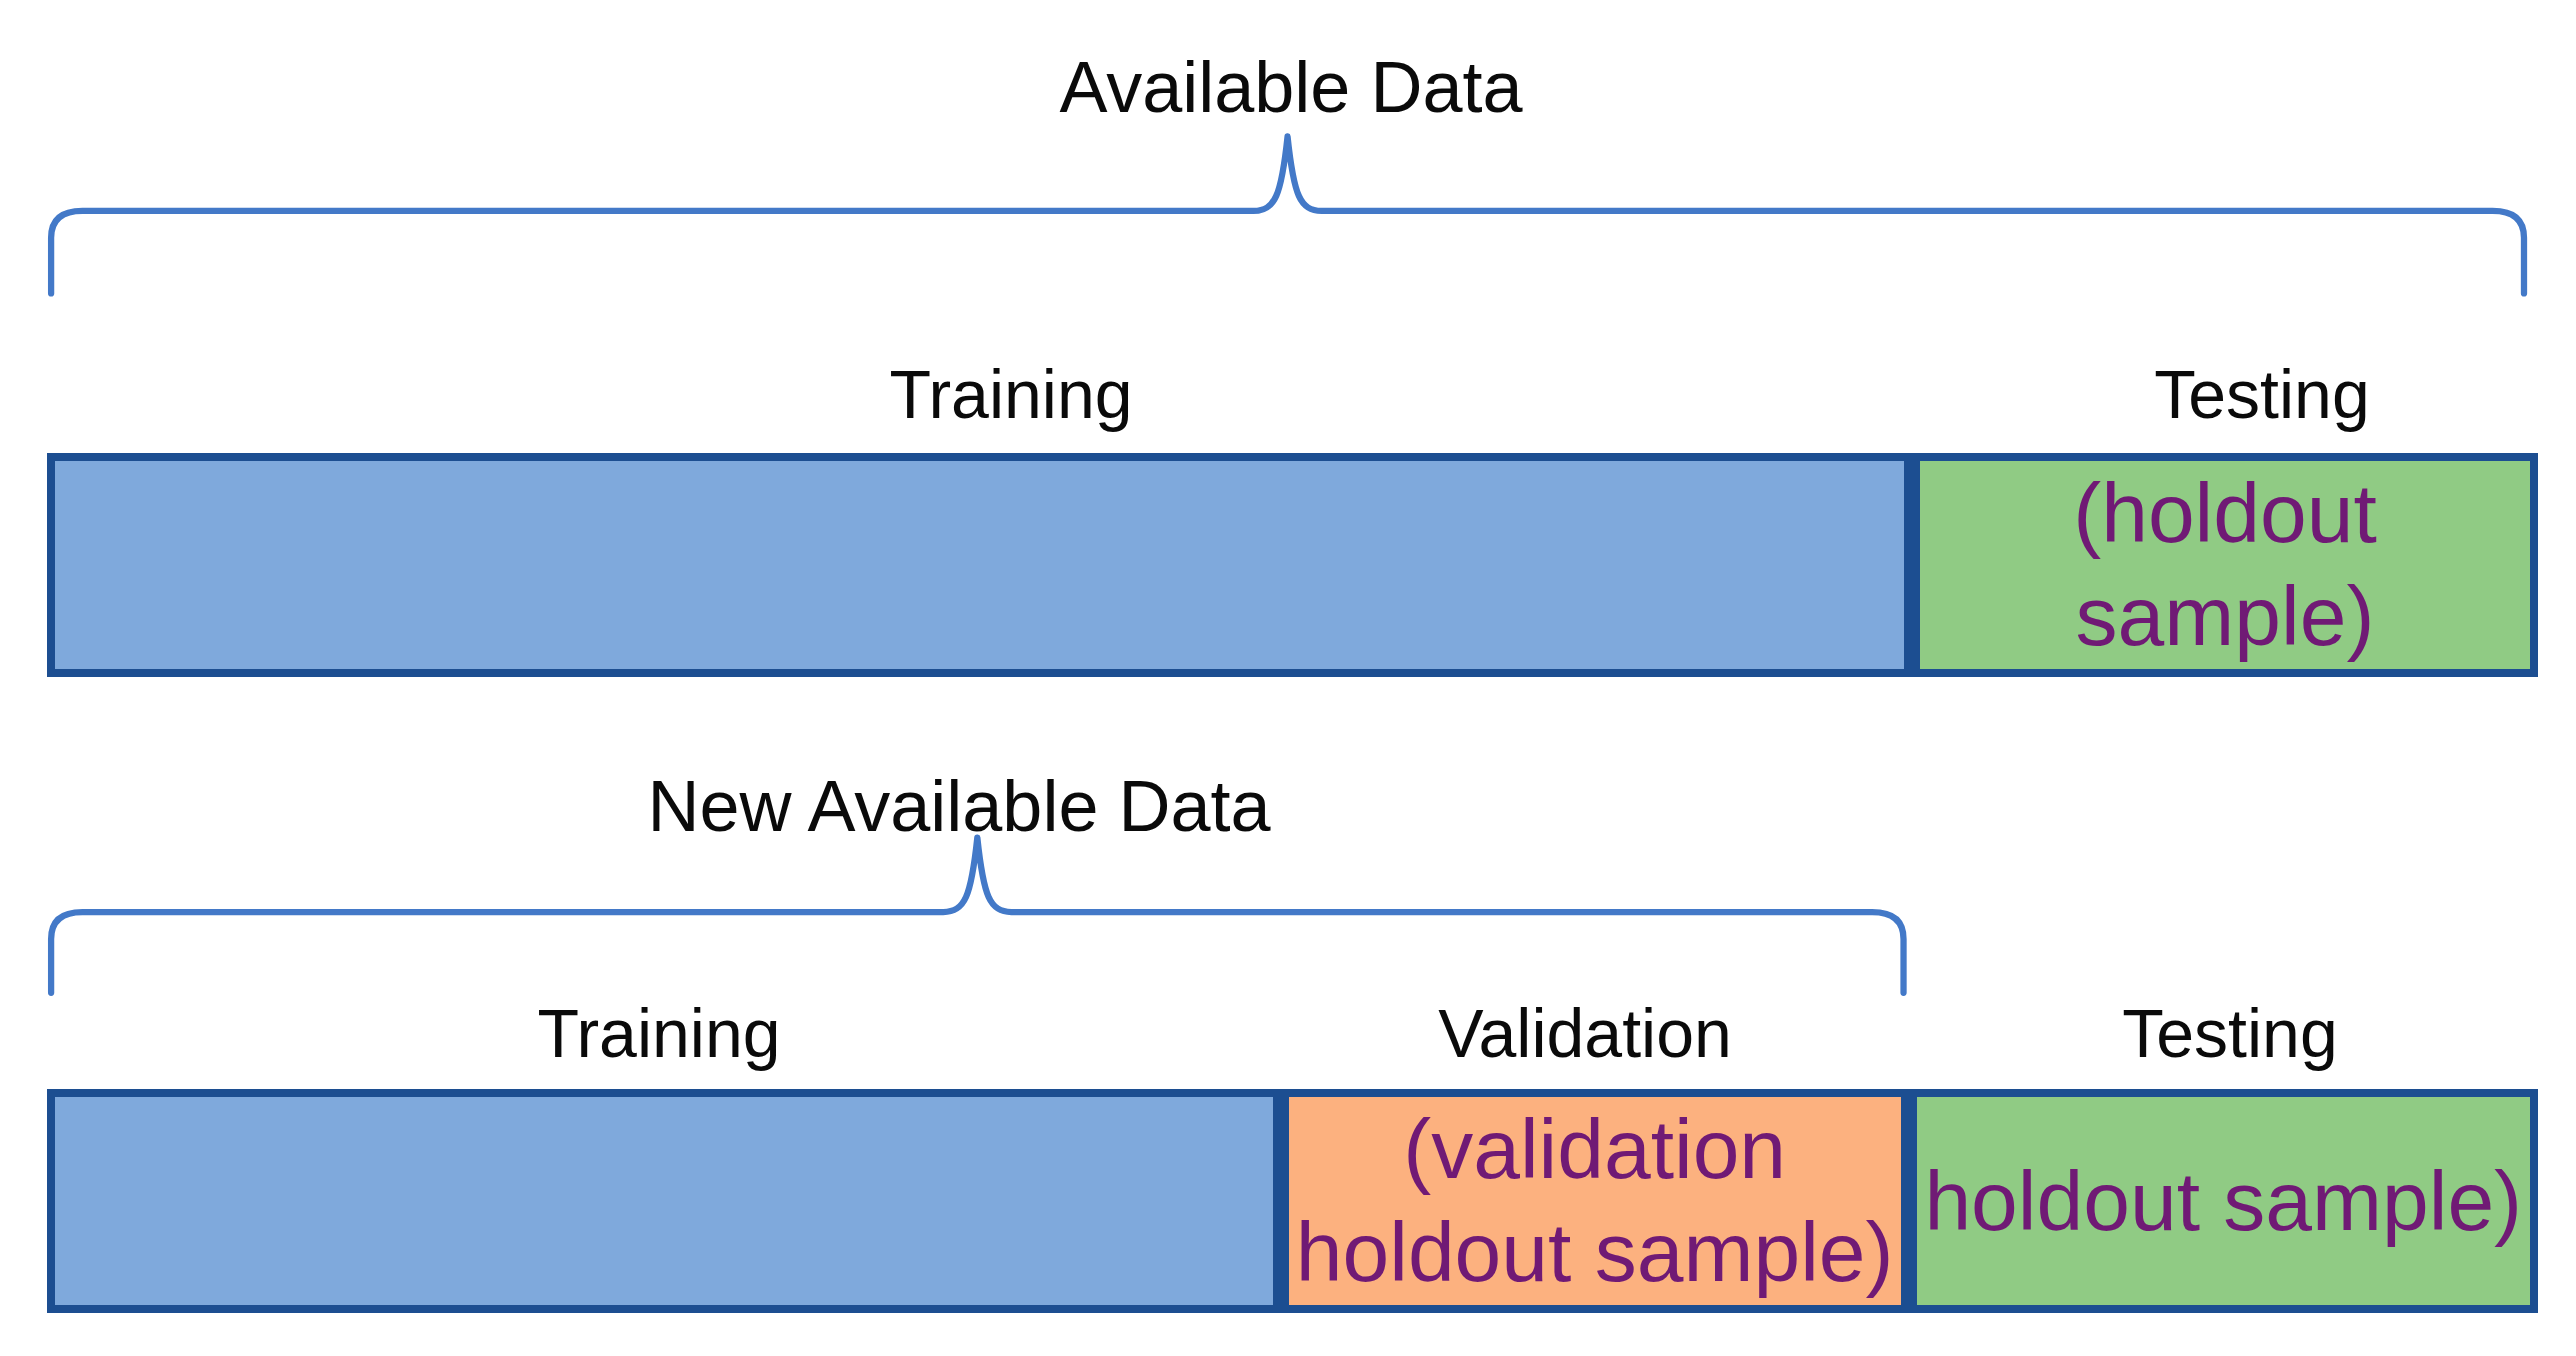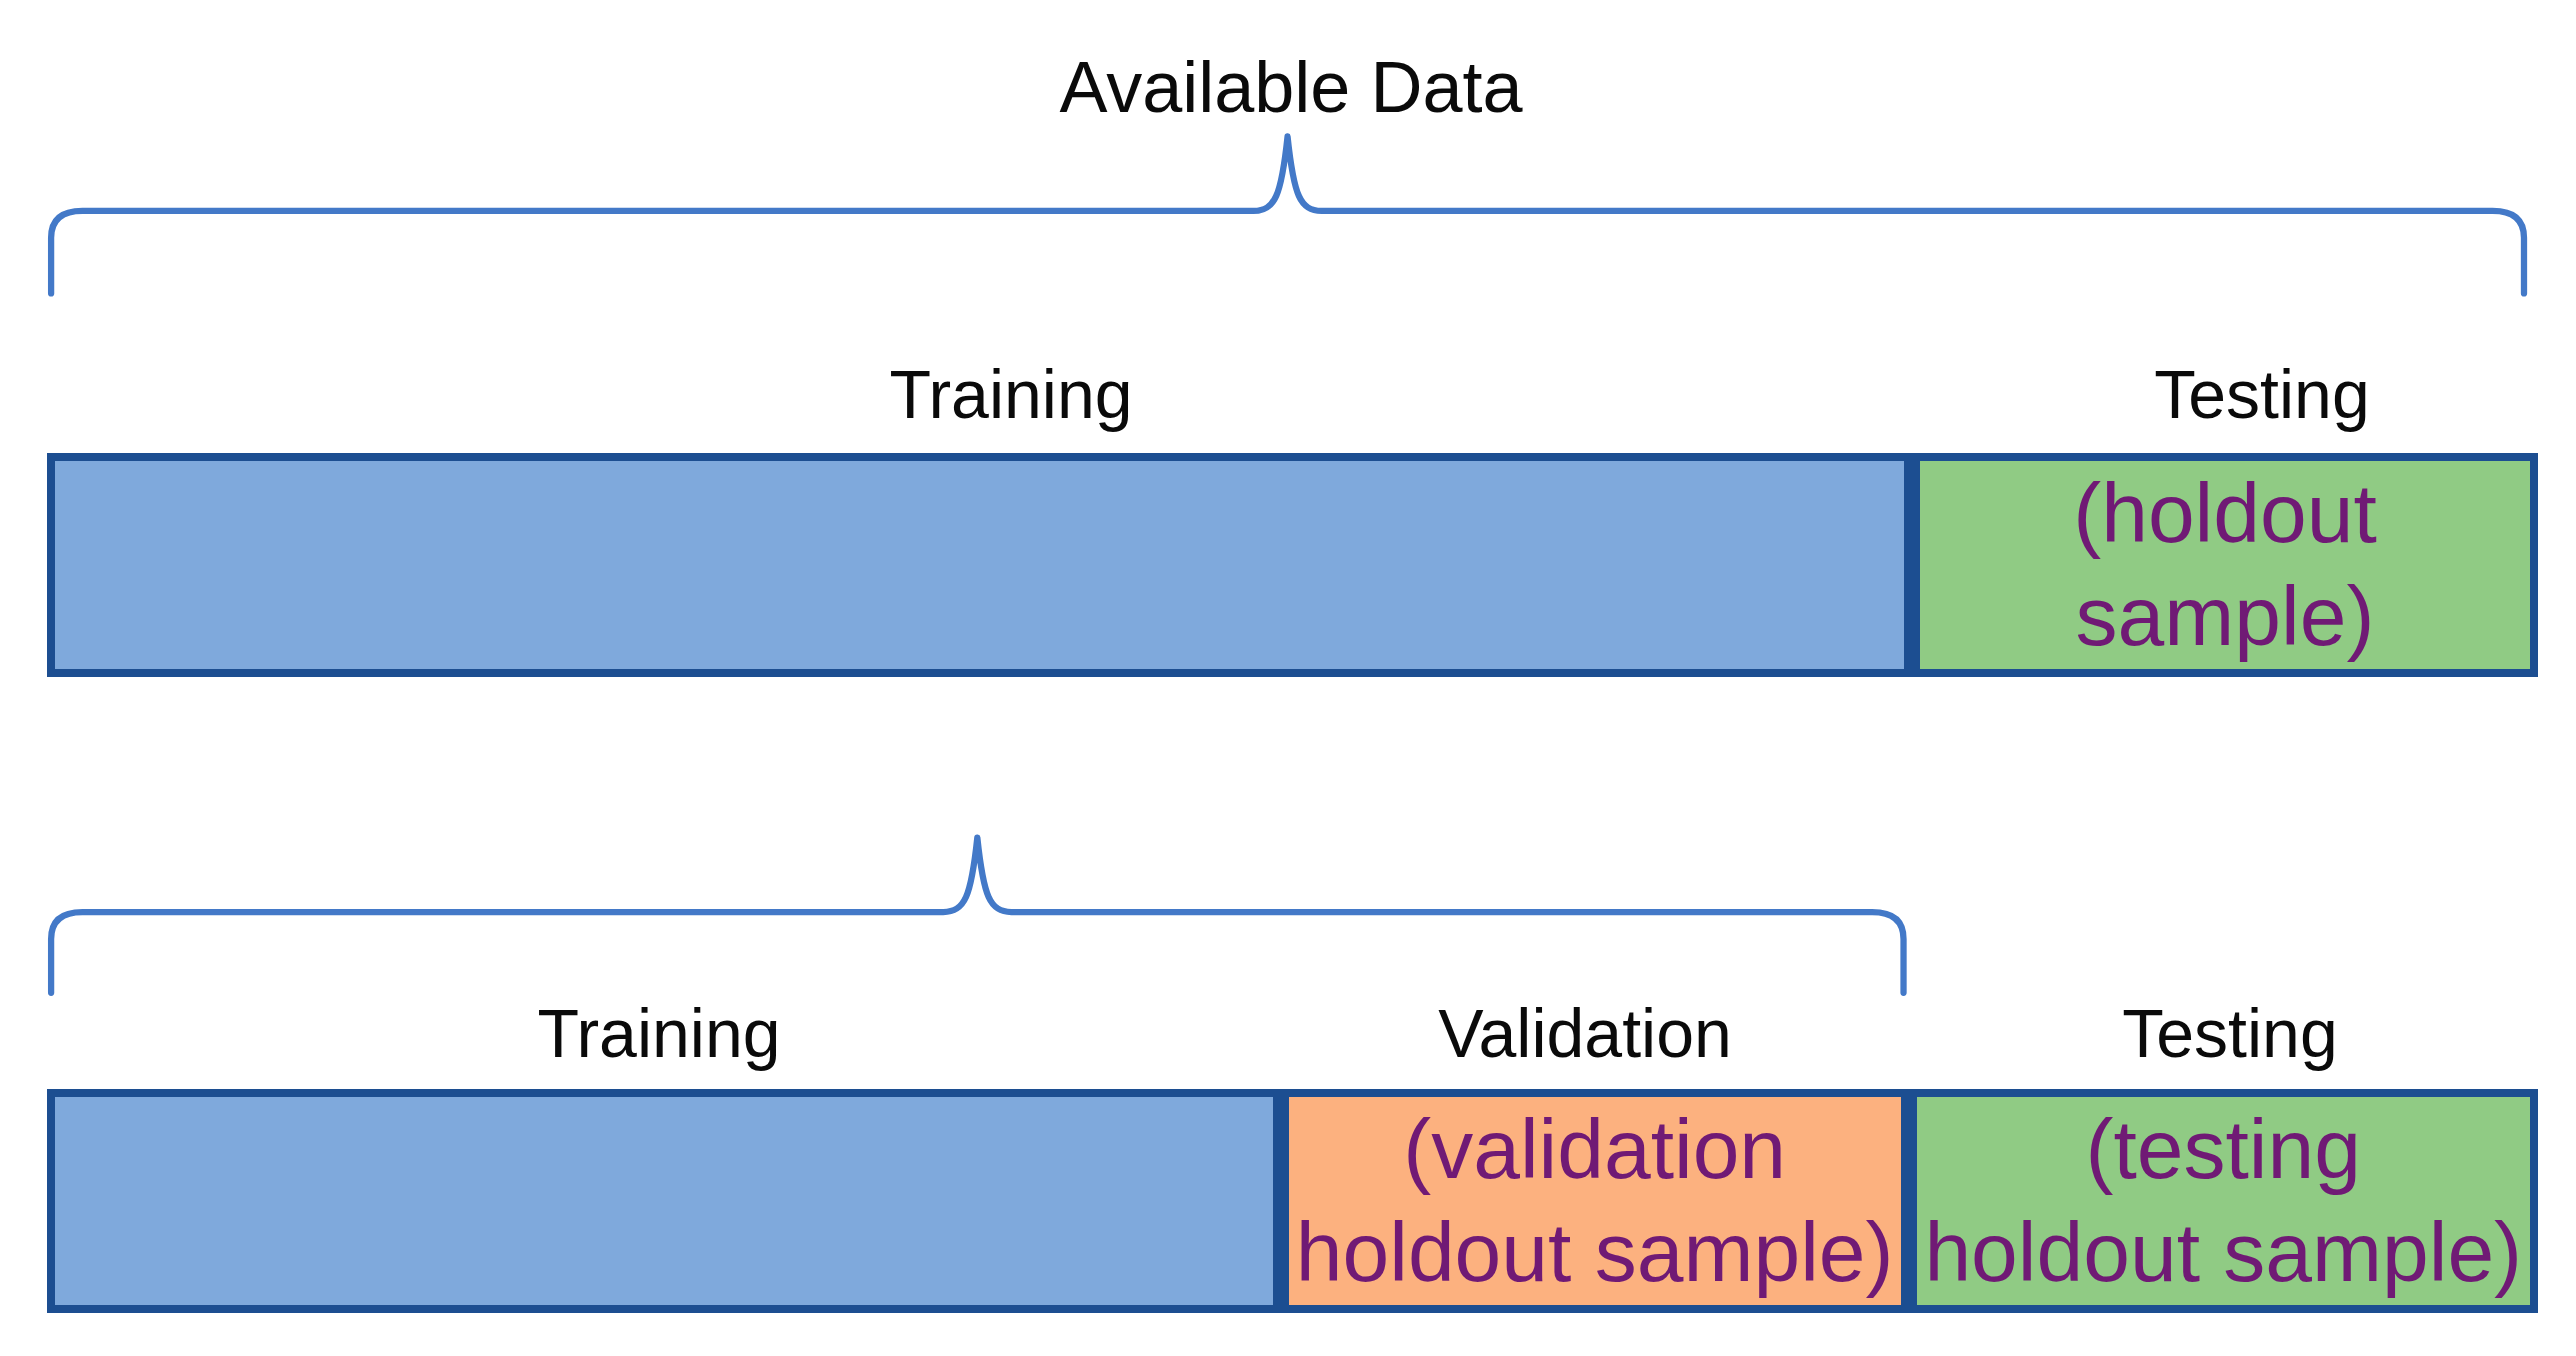--- a/index.html
+++ b/index.html
@@ -62,35 +62,35 @@
   <div class="bar bar1">
     <div class="seg fill-training b1-training"></div>
     <div class="seg fill-testing b1-testing">
       <div class="boxtext">
         <div>(holdout</div>
         <div>sample)</div>
       </div>
     </div>
   </div>
 
+  <div class="title" style="left:959px;top:746px;">New Available Data</div>
 
   <div class="lbl" style="left:659px;top:999px;">Training</div>
   <div class="lbl" style="left:1585px;top:999px;">Validation</div>
   <div class="lbl" style="left:2230px;top:999px;">Testing</div>
 
   <div class="bar bar2">
     <div class="seg fill-training b2-training"></div>
     <div class="seg fill-validation b2-validation">
       <div class="boxtext">
         <div>(validation</div>
         <div>holdout sample)</div>
       </div>
     </div>
     <div class="seg fill-testing b2-testing">
       <div class="boxtext">
-        <div>(testing</div>
         <div>holdout sample)</div>
       </div>
     </div>
   </div>
 
 </div>
 
 
 </body></html>

